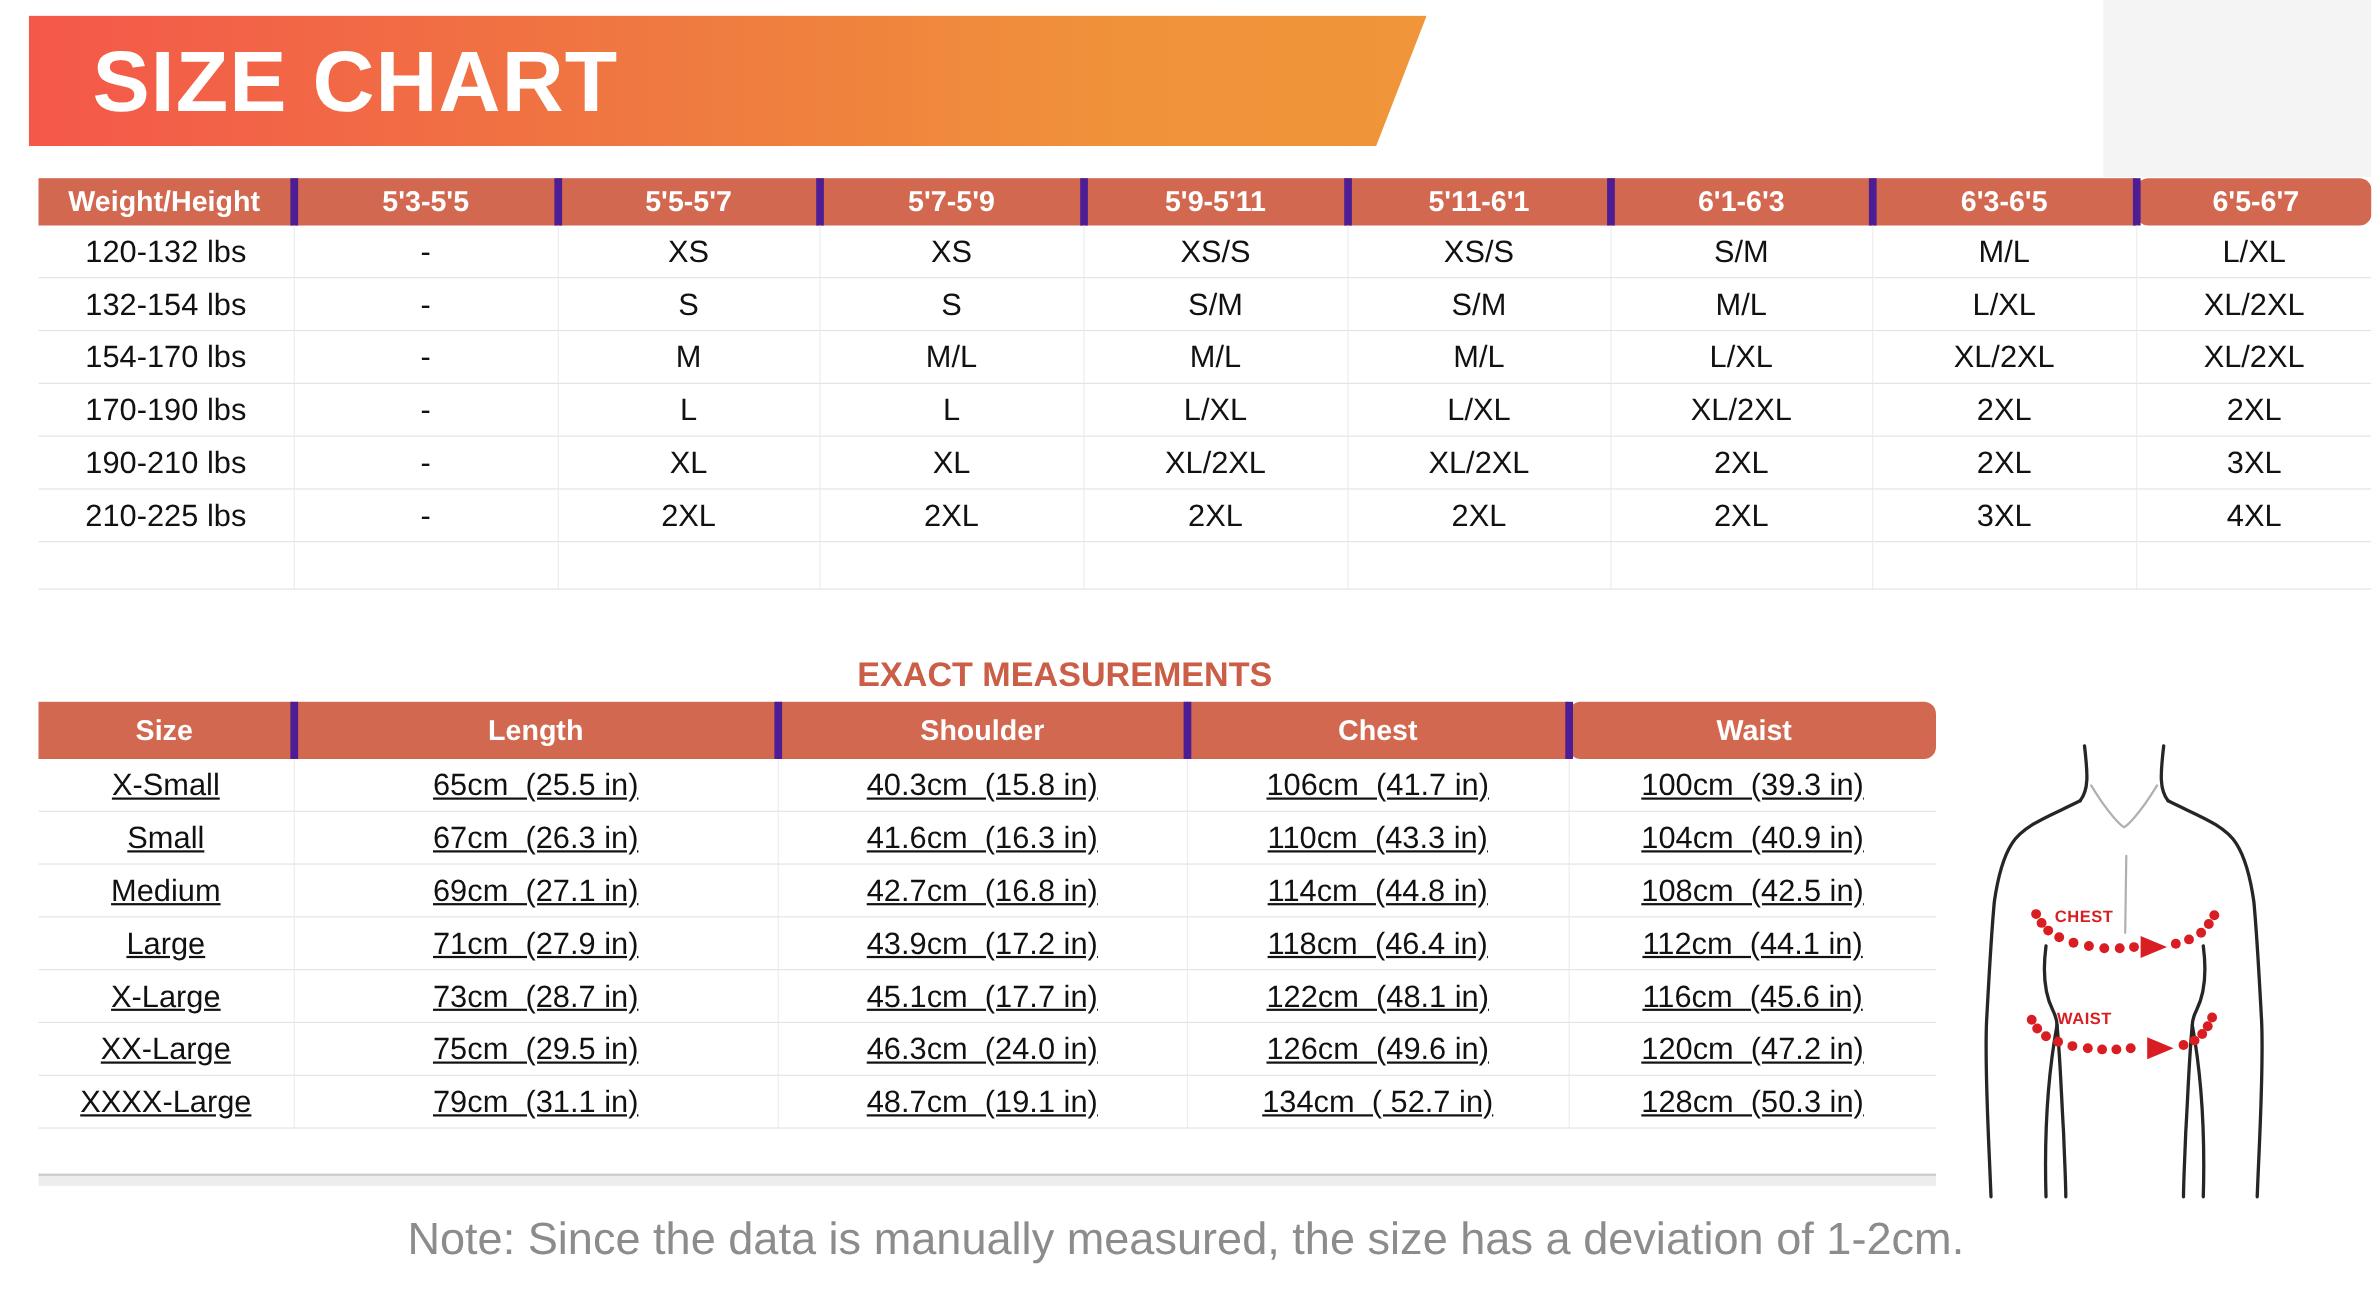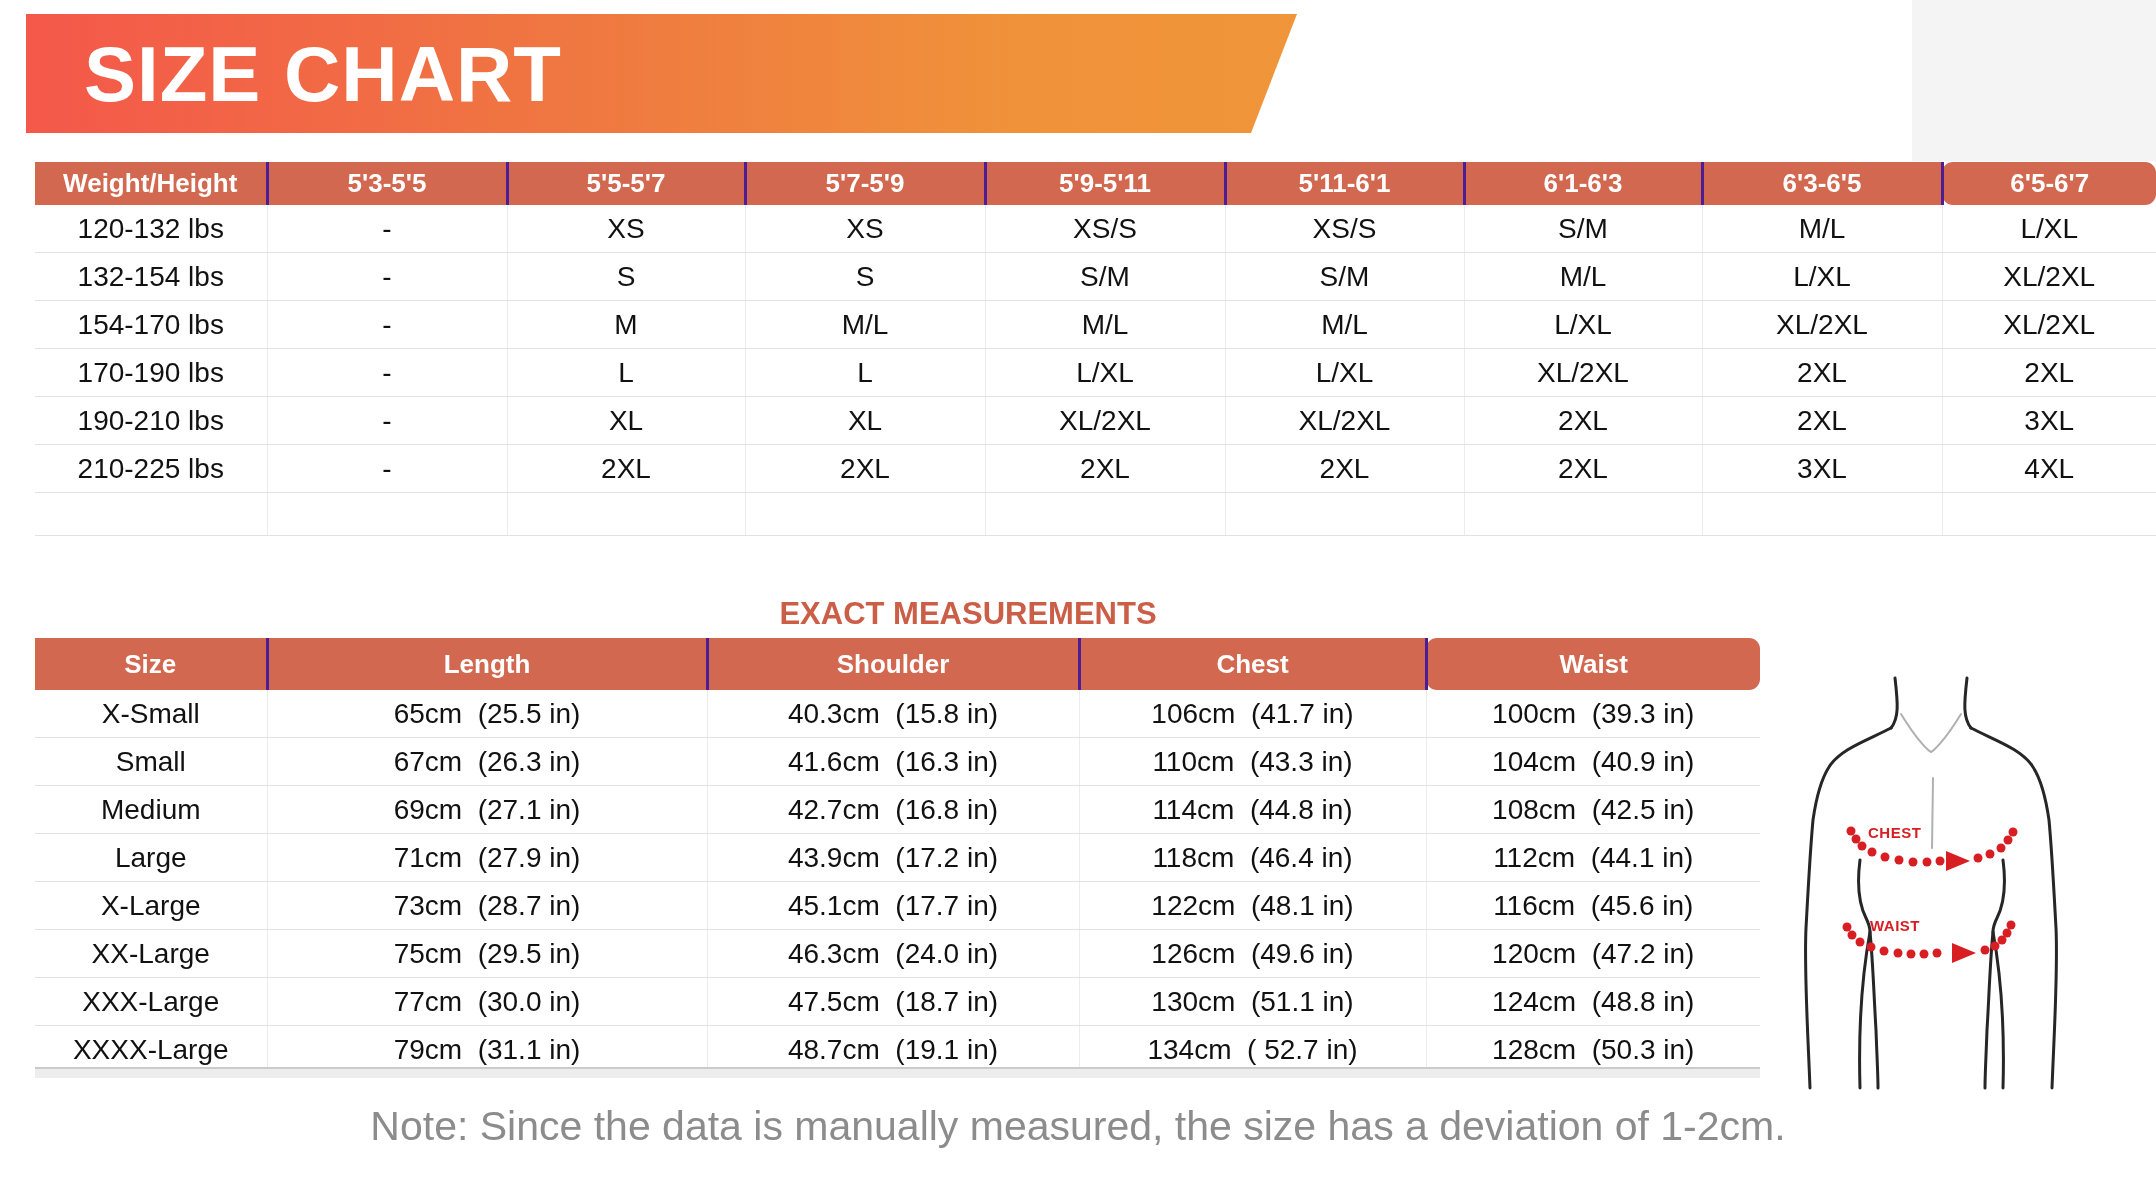--- a/index.html
+++ b/index.html
@@ -11,37 +11,37 @@
           background:linear-gradient(90deg,#f4584a 0%,#ef7b40 48%,#f0923a 78%,#f0953a 100%);
           clip-path:polygon(0 0,100% 0,calc(100% - 46px) 100%,0 100%);
           display:flex;align-items:center;}
   .banner h1{margin:0 0 0 58px;font-size:78px;font-weight:800;color:#ffffff;
              letter-spacing:1px;line-height:1;}
   .corner-block{position:absolute;right:0;top:0;width:244px;height:161px;background:#f4f4f5;}
 
   
   table{border-collapse:collapse;table-layout:fixed;}
   th{background:#d2684f;color:#fff;font-weight:bold;font-size:26px;text-align:center;
-     vertical-align:middle;border-right:3px solid #4c1d95;padding:0;}
+     vertical-align:middle;border-right:7px solid #4c1d95;padding:0;}
   th:last-child{border-right:none;border-radius:11px;}
   td{font-size:28px;color:#111;text-align:center;vertical-align:middle;padding:0;
      border-right:1px solid #ececec;border-bottom:1px solid #e2e2e2;white-space:pre;}
   td:last-child{border-right:none;}
 
   .t1{position:absolute;left:35px;top:162px;width:2121px;}
   .t1 th{height:43px;}
   .t1 td{height:47px;}
   .t1 tr.empty td{height:42px;}
 
   .m-title{position:absolute;left:0;top:596px;width:1936px;text-align:center;
            font-size:31px;font-weight:bold;color:#cb5e46;}
 
   .t2{position:absolute;left:35px;top:638px;width:1725px;}
   .t2 th{height:52px;}
-  .t2 td{height:47px;}
+  .t2 td{height:47px;text-decoration:underline;}
   .t2-cutrow{position:absolute;left:35px;top:1067px;width:1725px;height:9px;
              background:#ededed;border-top:2px solid #cbcbcb;}
 
   .note{position:absolute;left:0;top:1103px;width:2156px;text-align:center;
         font-size:41px;color:#8c8c8c;}
 
   
   .diagram{position:absolute;left:1780px;top:650px;width:376px;height:440px;}
   .outline{fill:none;stroke:#262626;stroke-width:3;stroke-linecap:round;}
   .faint{fill:none;stroke:#b0b0b0;stroke-width:2;stroke-linecap:round;}
@@ -220,27 +220,20 @@
         <td>45.1cm  (17.7 in)</td>
         <td>122cm  (48.1 in)</td>
         <td>116cm  (45.6 in)</td>
       </tr>
       <tr>
         <td>XX-Large</td>
         <td>75cm  (29.5 in)</td>
         <td>46.3cm  (24.0 in)</td>
         <td>126cm  (49.6 in)</td>
         <td>120cm  (47.2 in)</td>
-      </tr>
-      <tr>
-        <td>XXX-Large</td>
-        <td>77cm  (30.0 in)</td>
-        <td>47.5cm  (18.7 in)</td>
-        <td>130cm  (51.1 in)</td>
-        <td>124cm  (48.8 in)</td>
       </tr>
       <tr>
         <td>XXXX-Large</td>
         <td>79cm  (31.1 in)</td>
         <td>48.7cm  (19.1 in)</td>
         <td>134cm  ( 52.7 in)</td>
         <td>128cm  (50.3 in)</td>
       </tr>
     </tbody>
   </table>

